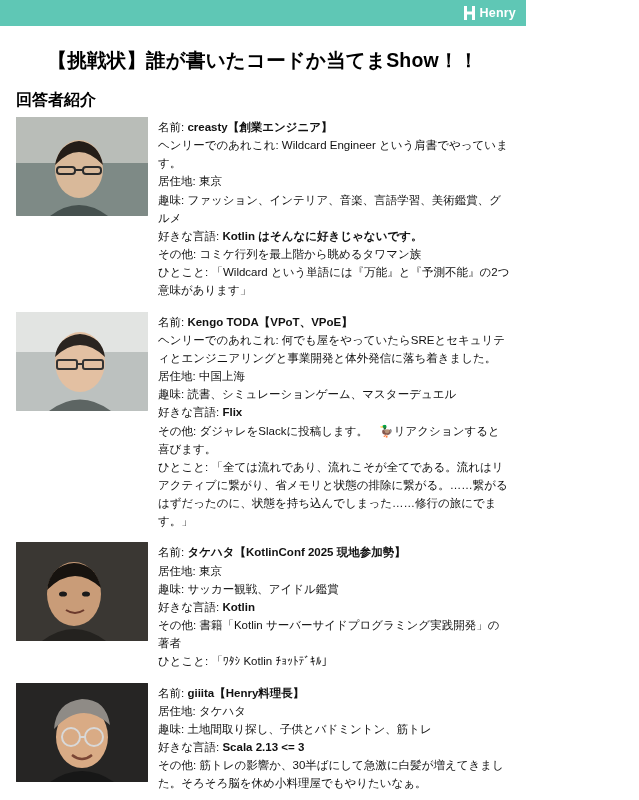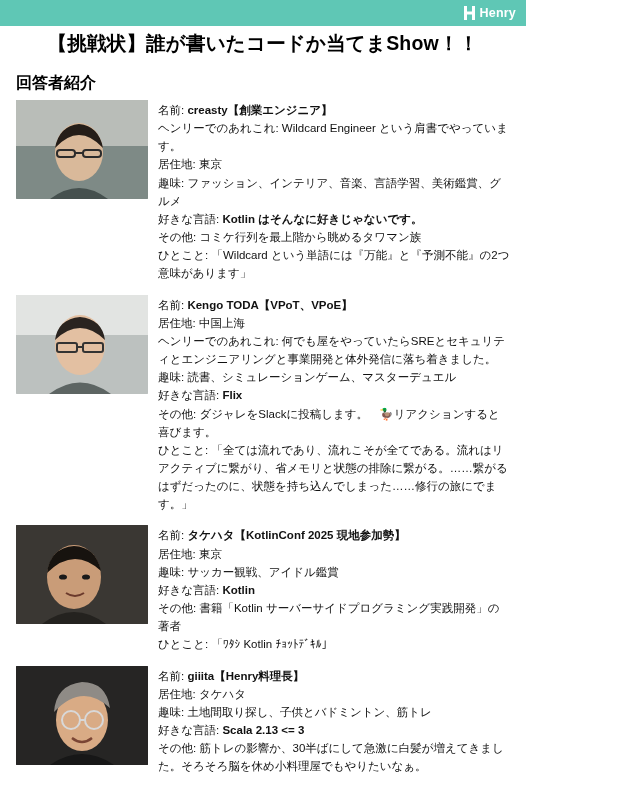--- a/index.html
+++ b/index.html
@@ -41,21 +41,21 @@
     color: #ffffff;
     font-size: 12.5px;
     font-weight: bold;
     letter-spacing: .2px;
   }
   
   .title {
     text-align: center;
     font-size: 19.5px;
     font-weight: bold;
-    margin: 4px 0 0 0;
+    margin: 21px 0 0 0;
     letter-spacing: .2px;
     color: #000;
   }
   .section-title {
     font-size: 16px;
     font-weight: bold;
     margin: 16px 0 6px 16px;
     color: #000;
   }
   
@@ -147,22 +147,22 @@
           <ellipse cx="64" cy="50" rx="25" ry="30" fill="#e3c0a2"></ellipse>
           <path d="M39 45 q25 -24 50 0 q-3 -21 -25 -23 q-22 2 -25 23 z" fill="#2a2420"></path>
           <rect x="41" y="48" width="20" height="9" rx="2" fill="none" stroke="#333" stroke-width="2"></rect>
           <rect x="67" y="48" width="20" height="9" rx="2" fill="none" stroke="#333" stroke-width="2"></rect>
           <line x1="61" y1="52" x2="67" y2="52" stroke="#333" stroke-width="2"></line>
           <path d="M33 99 q31 -23 62 0 z" fill="#5d6563"></path>
         </svg>
       </div>
       <div class="info">
         <p class="line name-line"><span>名前:</span> <b>Kengo TODA【VPoT、VPoE】</b></p>
+        <p class="line"><span>ヘンリーでのあれこれ:</span> <span>何でも屋をやっていたらSREとセキュリティとエンジニアリングと事業開発と体外発信に落ち着きました。</span></p>
         <p class="line"><span>居住地:</span> <span>中国上海</span></p>
-        <p class="line"><span>ヘンリーでのあれこれ:</span> <span>何でも屋をやっていたらSREとセキュリティとエンジニアリングと事業開発と体外発信に落ち着きました。</span></p>
         <p class="line"><span>趣味:</span> <span>読書、シミュレーションゲーム、マスターデュエル</span></p>
         <p class="line"><span>好きな言語:</span> <span class="strong">Flix</span></p>
         <p class="line"><span>その他:</span> <span>ダジャレをSlackに投稿します。　🦆リアクションすると喜びます。</span></p>
         <p class="line quote"><span>ひとこと:</span> <span>「全ては流れであり、流れこそが全てである。流れはリアクティブに繋がり、省メモリと状態の排除に繋がる。……繋がるはずだったのに、状態を持ち込んでしまった……修行の旅にでます。」</span></p>
       </div>
     </div>
 
     <div class="profile">
       <div class="photo">
         <svg viewBox="0 0 132 99" xmlns="http://www.w3.org/2000/svg">

